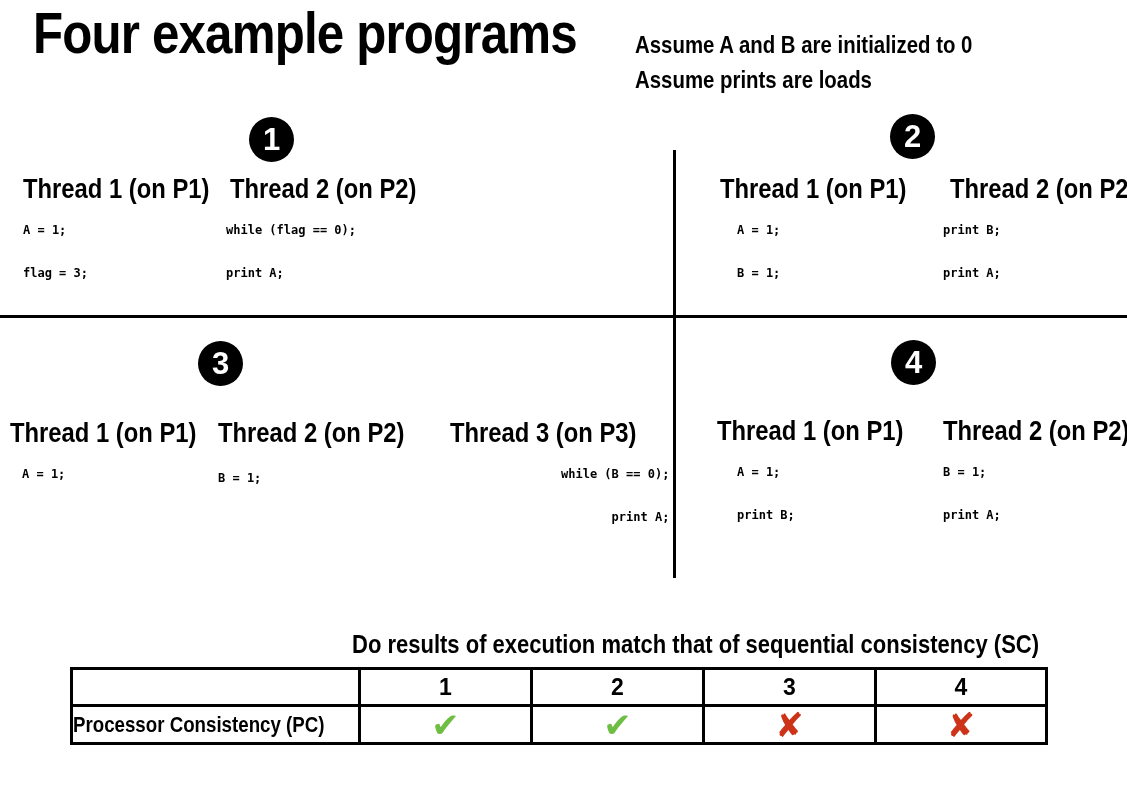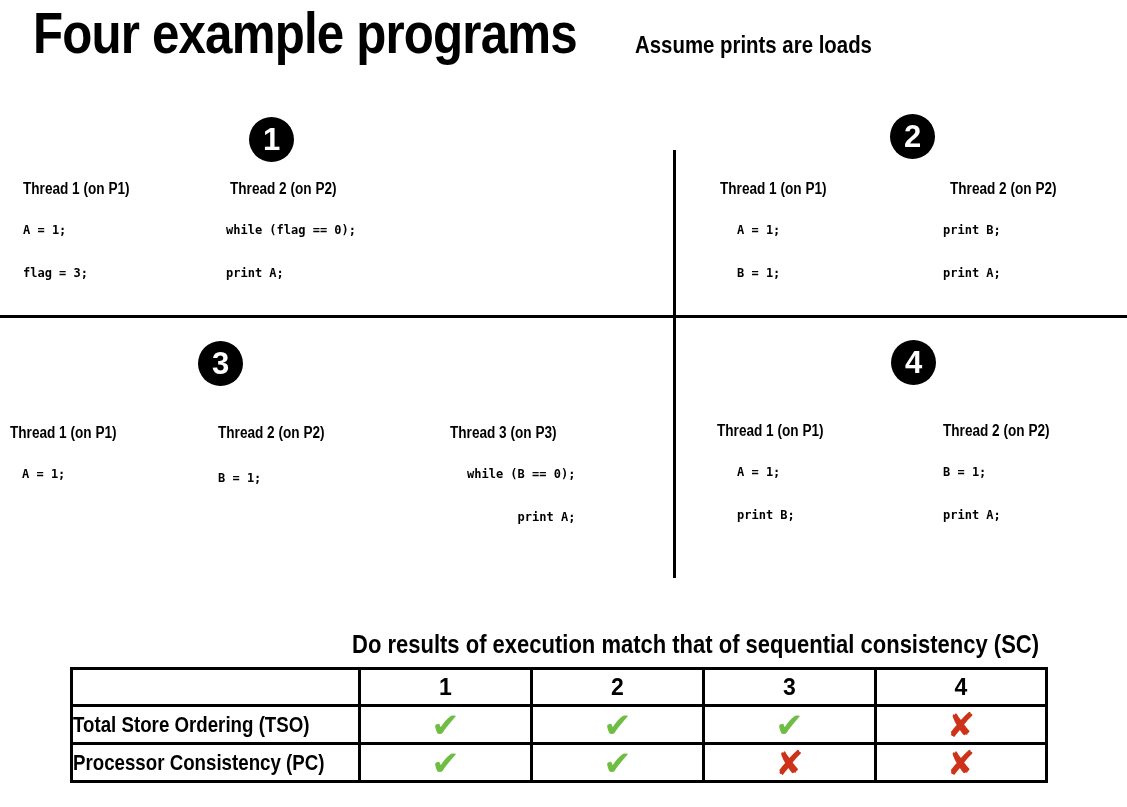--- a/index.html
+++ b/index.html
@@ -20,21 +20,21 @@
     position:absolute; width:45px; height:45px; border-radius:50%; background:#000; color:#fff;
     display:flex; align-items:center; justify-content:center;
     font-size:31px; font-weight:bold;
   }
   .badge-1 { left:249px; top:117px; }
   .badge-2 { left:890px; top:114px; }
   .badge-3 { left:198px; top:341px; }
   .badge-4 { left:891px; top:340px; }
 
   .thread-col { position:absolute; }
-  .thread-header { font-size:16px; font-weight:bold; line-height:28px; }
+  .thread-header { font-size:28px; font-weight:bold; line-height:28px; }
   .code-line {
     font-family:"DejaVu Sans Mono", monospace; font-size:12px; font-weight:bold;
     line-height:24px; white-space:pre;
   }
   .code-line.first { margin-top:15px; }
   .code-line.next  { margin-top:19px; }
 
   .q1t1 { left:23px;  top:175px; }
   .q1t2 { left:226px; top:175px; }
   .q1t2 .thread-header { margin-left:4px; }
@@ -66,20 +66,21 @@
   .result { font-size:34px; font-weight:bold; line-height:34px; font-family:"DejaVu Sans", sans-serif; }
 </style>
 </head>
 <body>
 
 <div class="slide">
 
   <div class="main-title"><span class="cond">Four example programs</span></div>
 
   <div class="notes">
+    <div><span class="cond">Assume A and B are initialized to 0</span></div>
     <div><span class="cond">Assume prints are loads</span></div>
   </div>
 
   <div class="h-divider"></div>
   <div class="v-divider"></div>
 
   <div class="badge badge-1">1</div>
   <div class="badge badge-2">2</div>
   <div class="badge badge-3">3</div>
   <div class="badge badge-4">4</div>
@@ -143,27 +144,20 @@
     </colgroup>
     <tbody>
       <tr class="hdr-row">
         <td class="label-cell"></td>
         <td class="num-cell">1</td>
         <td class="num-cell">2</td>
         <td class="num-cell">3</td>
         <td class="num-cell">4</td>
       </tr>
       <tr class="data-row">
-        <td class="label-cell"><span class="cond">Total Store Ordering (TSO)</span></td>
-        <td class="result-cell"><span class="result" style="color: rgb(111, 190, 68);">✔</span></td>
-        <td class="result-cell"><span class="result" style="color: rgb(111, 190, 68);">✔</span></td>
-        <td class="result-cell"><span class="result" style="color: rgb(111, 190, 68);">✔</span></td>
-        <td class="result-cell"><span class="result" style="color: rgb(205, 51, 24);">✘</span></td>
-      </tr>
-      <tr class="data-row">
         <td class="label-cell"><span class="cond">Processor Consistency (PC)</span></td>
         <td class="result-cell"><span class="result" style="color: rgb(111, 190, 68);">✔</span></td>
         <td class="result-cell"><span class="result" style="color: rgb(111, 190, 68);">✔</span></td>
         <td class="result-cell"><span class="result" style="color: rgb(205, 51, 24);">✘</span></td>
         <td class="result-cell"><span class="result" style="color: rgb(205, 51, 24);">✘</span></td>
       </tr>
     </tbody>
   </table>
 
 </div>

